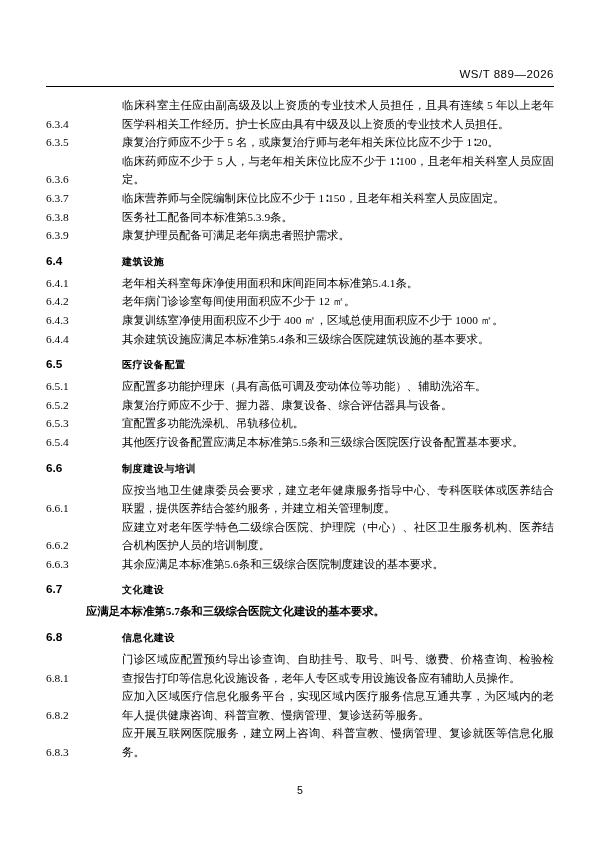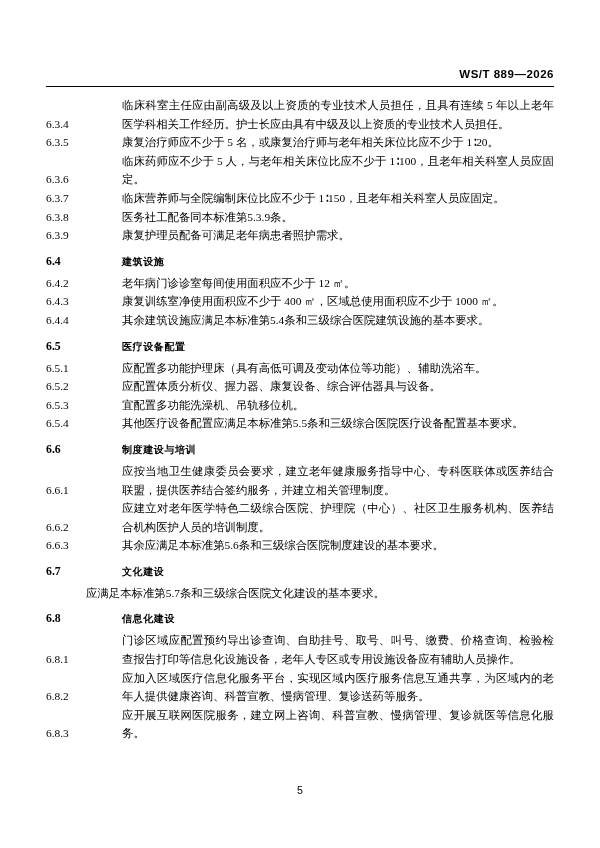--- a/index.html
+++ b/index.html
@@ -19,21 +19,21 @@
     position: relative;
     width: 600px;
     height: 848px;
     box-sizing: border-box;
   }
   .header {
     position: absolute;
     top: 68px;
     right: 46px;
     font-family: "Liberation Sans", "DejaVu Sans", sans-serif;
-    font-weight: bold;
+    font-weight: normal;
     font-size: 11.5px;
     letter-spacing: 0.5px;
     color: #000;
   }
   .rule {
     position: absolute;
     left: 46px;
     right: 46px;
     top: 86px;
     height: 1px;
@@ -43,20 +43,21 @@
     position: absolute;
     left: 46px;
     right: 46px;
     top: 96px;
   }
   .line {
     font-size: 11.4px;
     line-height: 18.6px;
     color: #000;
     white-space: pre-wrap;
+    font-weight: bold;
   }
   .clause {
     display: flex;
     align-items: flex-end;
   }
   .num {
     flex: 0 0 auto;
     width: 40px;
     font-size: 11.4px;
     line-height: 18.6px;
@@ -64,21 +65,21 @@
   .txt {
     flex: 1 1 auto;
     font-size: 11.4px;
     line-height: 18.6px;
     text-align: justify;
     margin-left: 36px;
   }
   .sec {
     display: flex;
     align-items: flex-start;
-    font-family: Liberation Serif, serif;
+    font-family: Liberation Sans, sans-serif;
     font-weight: bold;
     margin-top: 7px;
     margin-bottom: 3px;
   }
   .sec .num {
     width: 40px;
     font-size: 11.8px;
     line-height: 19px;
   }
   .sec .txt {
@@ -134,20 +135,24 @@
     <div class="clause">
       <div class="num">6.3.9</div>
       <div class="txt">康复护理员配备可满足老年病患者照护需求。</div>
     </div>
 
     <div class="sec">
       <div class="num">6.4</div>
       <div class="txt">建筑设施</div>
     </div>
     <div class="clause">
+      <div class="num">6.4.1</div>
+      <div class="txt">老年相关科室每床净使用面积和床间距同本标准第5.4.1条。</div>
+    </div>
+    <div class="clause">
       <div class="num">6.4.2</div>
       <div class="txt">老年病门诊诊室每间使用面积应不少于 12 ㎡。</div>
     </div>
     <div class="clause">
       <div class="num">6.4.3</div>
       <div class="txt">康复训练室净使用面积应不少于 400 ㎡，区域总使用面积应不少于 1000 ㎡。</div>
     </div>
     <div class="clause">
       <div class="num">6.4.4</div>
       <div class="txt">其余建筑设施应满足本标准第5.4条和三级综合医院建筑设施的基本要求。</div>
@@ -156,21 +161,21 @@
     <div class="sec">
       <div class="num">6.5</div>
       <div class="txt">医疗设备配置</div>
     </div>
     <div class="clause">
       <div class="num">6.5.1</div>
       <div class="txt">应配置多功能护理床（具有高低可调及变动体位等功能）、辅助洗浴车。</div>
     </div>
     <div class="clause">
       <div class="num">6.5.2</div>
-      <div class="txt">应配置体质分析仪、握力器、康复设备、综合评估器具与设备。</div>
+      <div class="txt">康复治疗师应不少于、握力器、康复设备、综合评估器具与设备。</div>
     </div>
     <div class="clause">
       <div class="num">6.5.3</div>
       <div class="txt">宜配置多功能洗澡机、吊轨移位机。</div>
     </div>
     <div class="clause">
       <div class="num">6.5.4</div>
       <div class="txt">其他医疗设备配置应满足本标准第5.5条和三级综合医院医疗设备配置基本要求。</div>
     </div>
 

